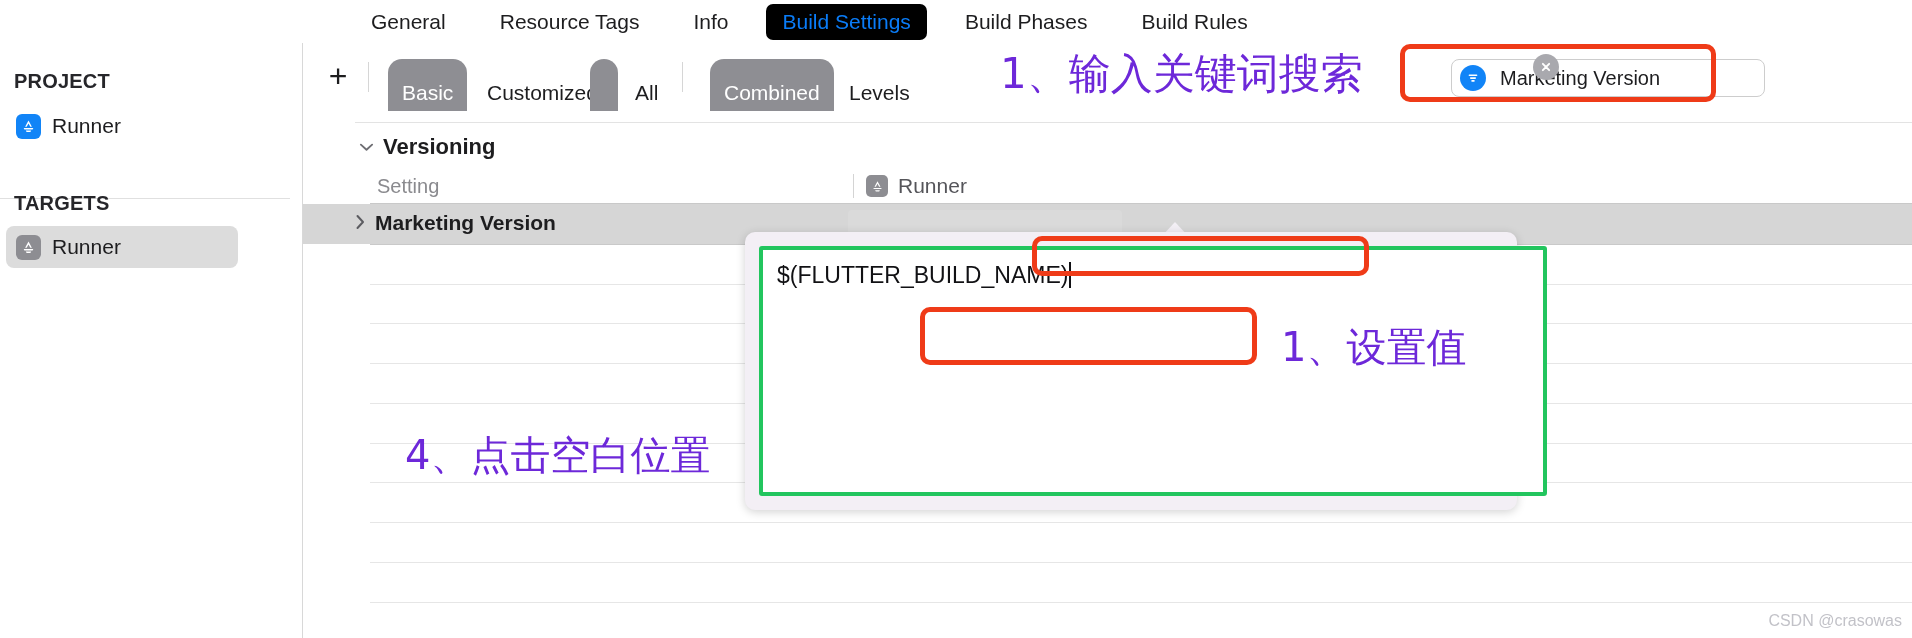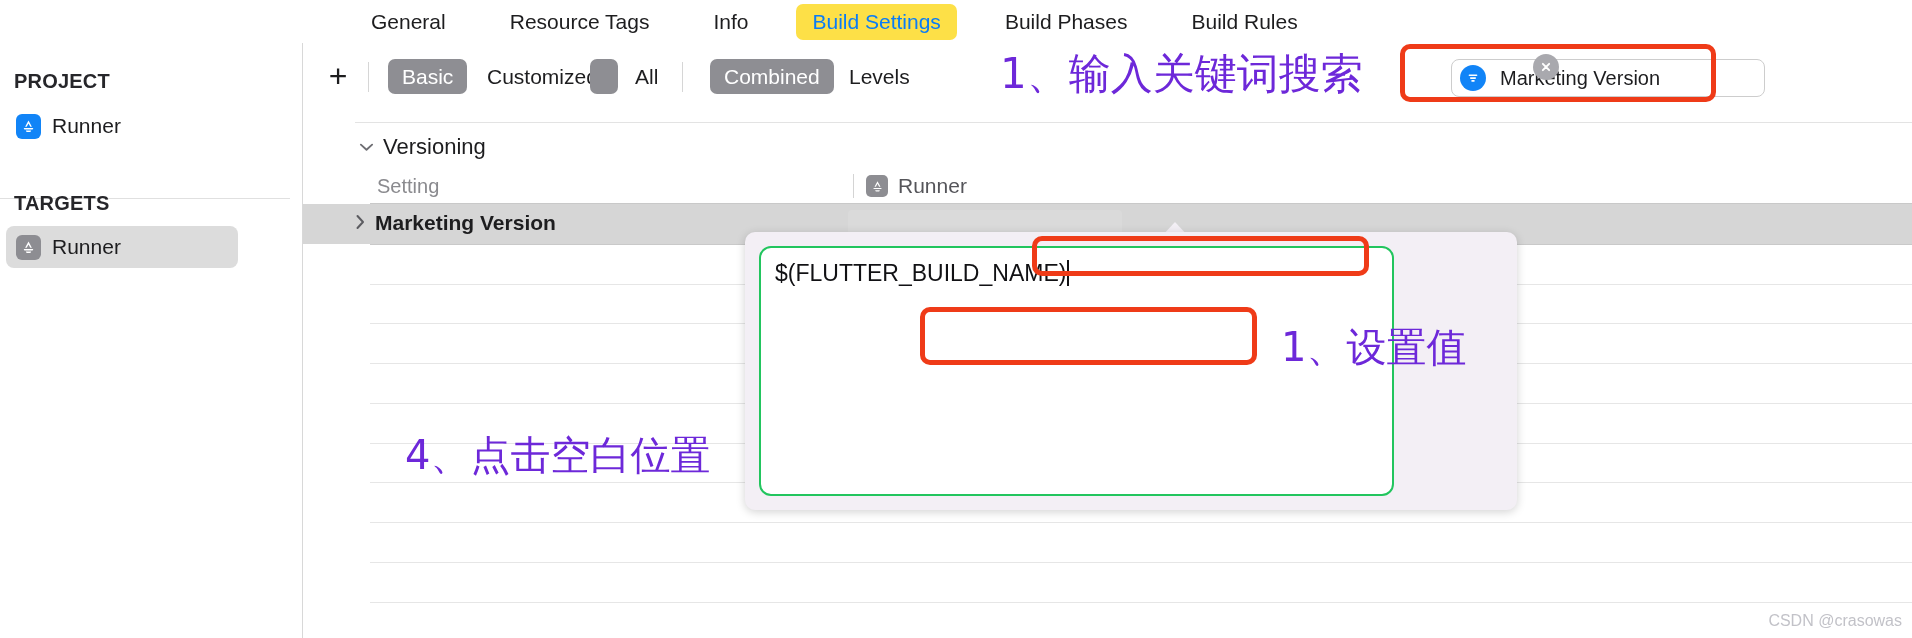--- a/index.html
+++ b/index.html
@@ -26,33 +26,33 @@
     width: 1912px; height: 43px;
     background: #ffffff;
     border-bottom: 1px solid #e2e2e2;
   }
   .tabbar-inner {
     position: absolute;
     left: 355px; top: 0;
     height: 43px;
     display: flex;
     align-items: center;
-    gap: 18px;
+    gap: 8px;
   }
   .tab {
     font-size: 21px;
     color: #1d1d1f;
     padding: 5px 16px;
     border-radius: 7px;
     margin-right: 14px;
     white-space: nowrap;
     line-height: 26px;
   }
   .tab.selected {
-    background: #fde047;
+    background: #000000;
     color: #0a7cf7;
   }
 
   
   .winbox {
     position: absolute;
     left: 3px; top: 2px;
     width: 14px; height: 22px;
     border: 1px solid #cfcfcf;
     border-radius: 2px;
@@ -133,22 +133,22 @@
     background: #d6d6d6;
     top: 19px;
   }
   .seg {
     position: absolute;
     top: 16px;
     height: 35px;
     display: flex; align-items: center; justify-content: center;
     font-size: 21px;
     color: #1d1d1f;
-    padding: 0 14px;
-    border-radius: 7px;
+    padding: 16px 14px;
+    border-radius: 14px;
     white-space: nowrap;
   }
   .seg.on { background: #8e8e93; color: #ffffff; }
 
   
   .searchwrap {
     position: absolute;
     left: 1148px; top: 16px;
     width: 314px; height: 38px;
   }
@@ -206,21 +206,21 @@
     left: 0px; top: 20px;
     height: 32px;
     display: flex; align-items: center;
   }
   .chev-down {
     width: 22px; margin-left: 52px;
     color: #6e6e73; font-size: 18px;
     display: flex; align-items: center; justify-content: center;
   }
   .group-title {
-    font-size: 22px; font-weight: normal; color: #1d1d1f;
+    font-size: 22px; font-weight: bold; color: #1d1d1f;
     margin-left: 6px;
   }
   .col-header {
     position: absolute;
     top: 60px; height: 30px;
     display: flex; align-items: center;
   }
   .col-setting { left: 74px; font-size: 20px; color: #8a8a8e; }
   .col-runner  { left: 550px; display: flex; align-items: center; }
   .col-runner .sep {
@@ -270,24 +270,24 @@
   .popover-arrow {
     position: absolute;
     left: 1162px; top: 222px;
     width: 26px; height: 14px;
     background: #f3eff5;
     clip-path: polygon(50% 0%, 100% 100%, 0% 100%);
   }
   .popover-field {
     position: absolute;
     left: 14px; top: 14px;
-    width: 635px; height: 250px;
-    background: #ffffff;
-    border: 2px solid #22c55e;
-    border-radius: 12px;
+    width: 788px; height: 250px;
+    background: #ffffff;
+    border: 4px solid #22c55e;
+    border-radius: 3px;
     box-sizing: border-box;
   }
   .popover-text {
     position: absolute;
     left: 14px; top: 12px;
     font-size: 23px;
     color: #111114;
     font-family: "Liberation Sans", sans-serif;
     white-space: nowrap;
   }

